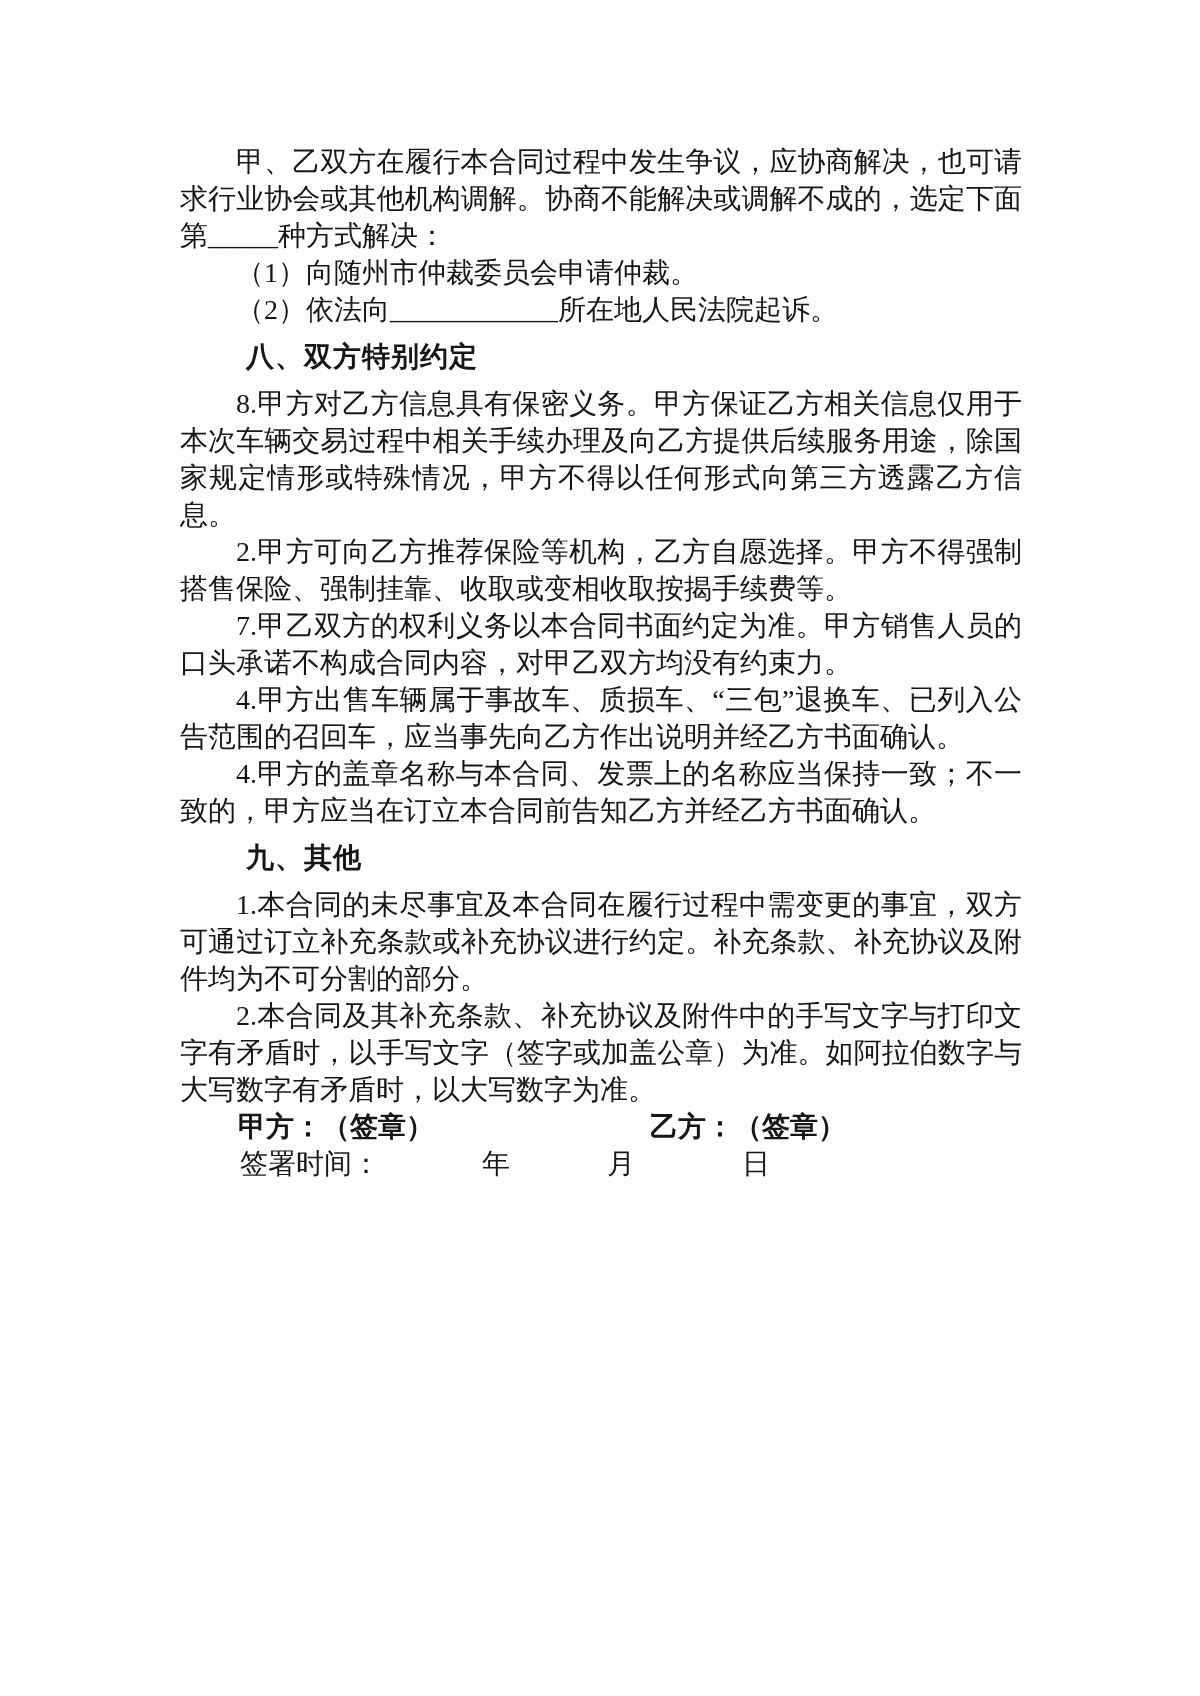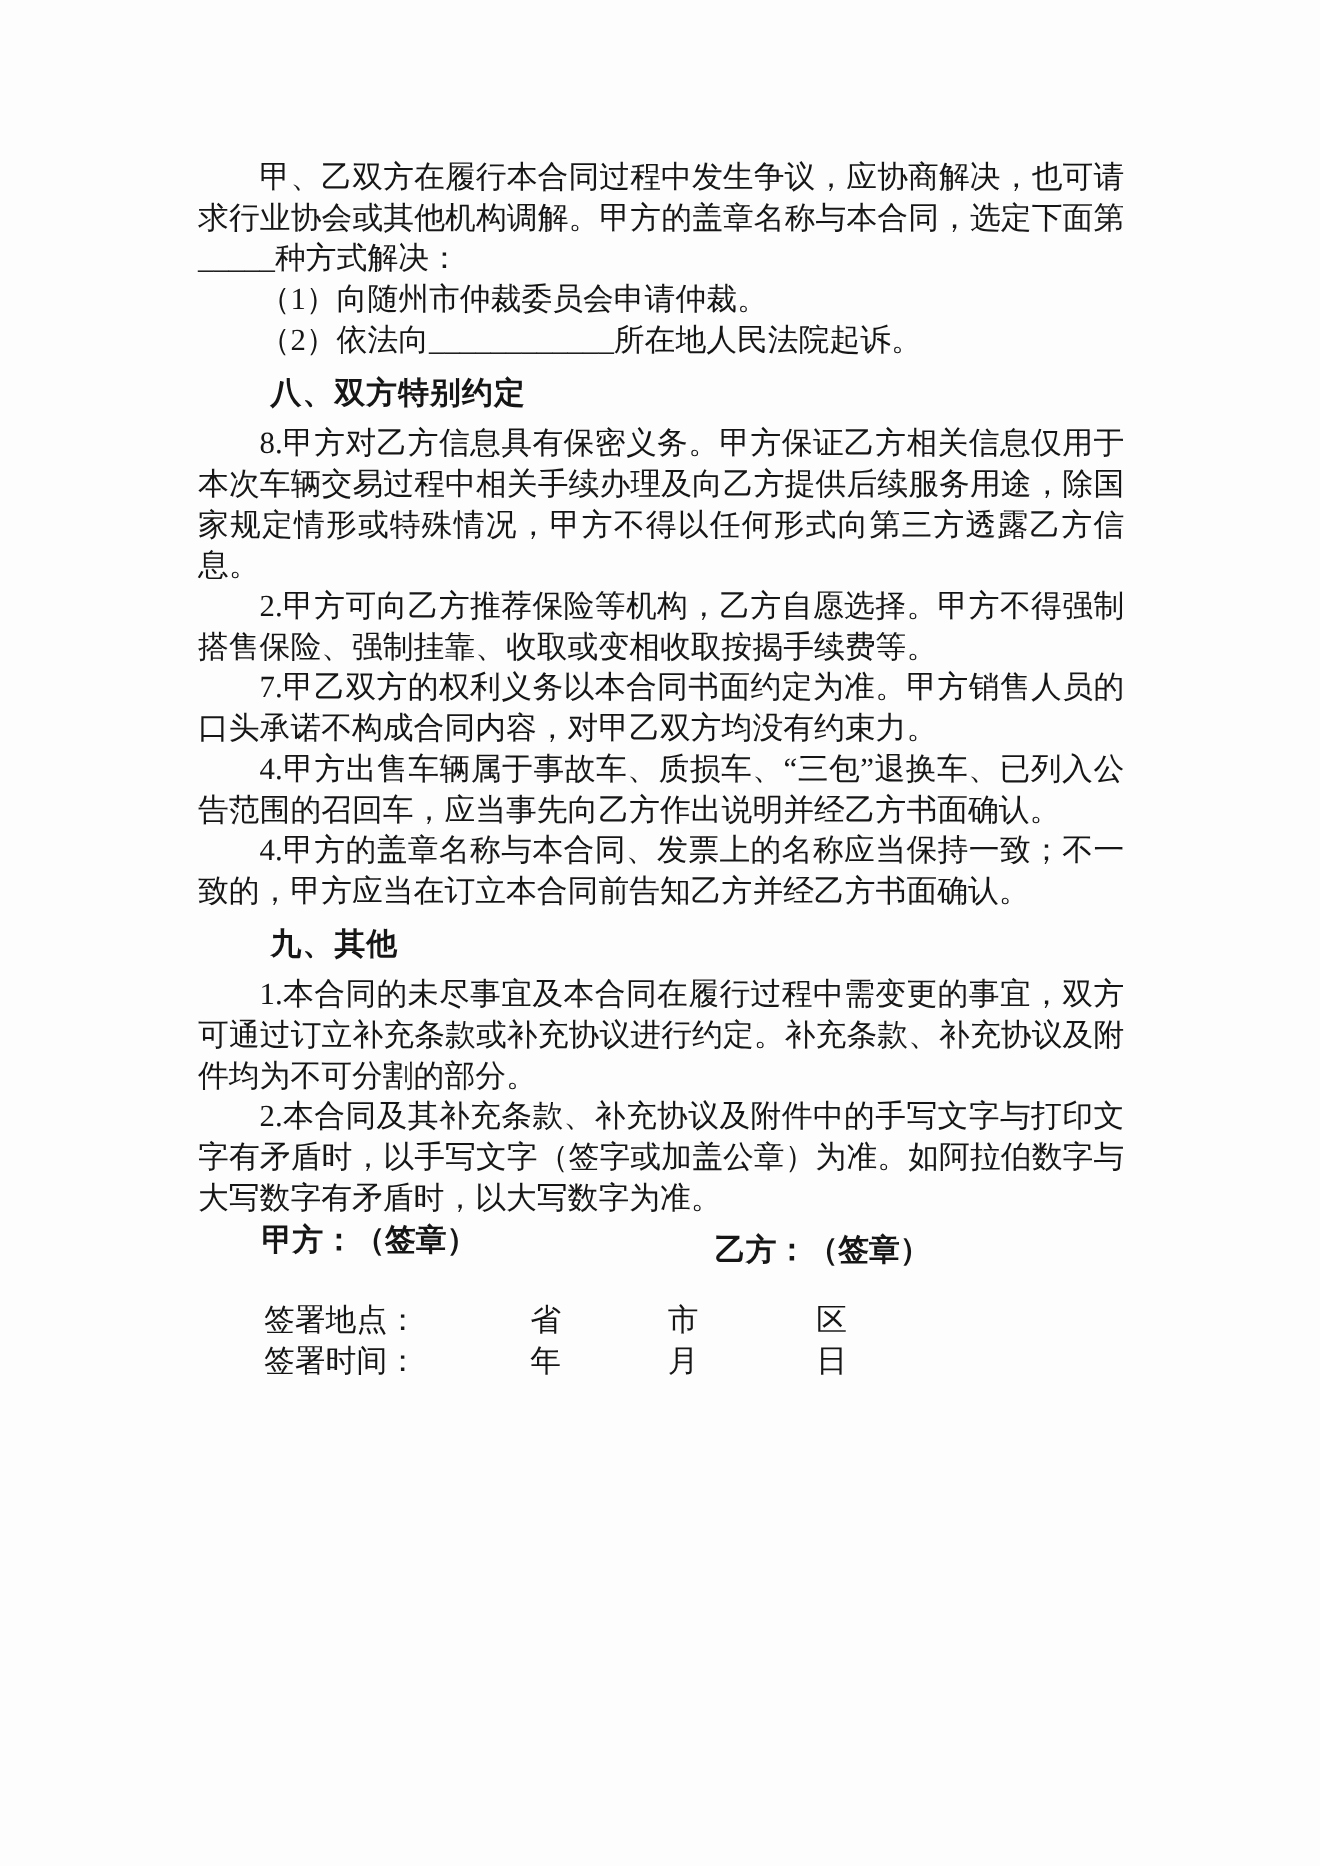--- a/index.html
+++ b/index.html
@@ -31,37 +31,37 @@
     font-weight: bold;
     letter-spacing: 1px;
   }
   .sig-party {
     position: relative;
     height: 37px;
     font-family: "Liberation Sans", "DejaVu Sans", sans-serif;
     font-weight: bold;
   }
   .sig-party .party-a { position: absolute; left: 58px; top: 0; }
-  .sig-party .party-b { position: absolute; left: 470px; top: 12px; font-family: Liberation Mono, monospace; }
+  .sig-party .party-b { position: absolute; left: 470px; top: 0; }
   .sig-row {
     position: relative;
     height: 37px;
   }
   .sig-row.place { margin-top: 37px; }
   .sig-row .lbl  { position: absolute; left: 60px;  top: 0; }
   .sig-row .u1   { position: absolute; left: 302px; top: 0; }
   .sig-row .u2   { position: absolute; left: 427px; top: 0; }
   .sig-row .u3   { position: absolute; left: 562px; top: 0; }
 </style>
 </head>
 <body>
 
 <div class="doc">
 
-  <p class="clause">甲、乙双方在履行本合同过程中发生争议，应协商解决，也可请求行业协会或其他机构调解。甲方的盖章名称与本合同，选定下面第_____种方式解决：</p>
+  <p class="clause">甲、乙双方在履行本合同过程中发生争议，应协商解决，也可请求行业协会或其他机构调解。协商不能解决或调解不成的，选定下面第_____种方式解决：</p>
 
   <p class="clause">（1）向随州市仲裁委员会申请仲裁。</p>
 
   <p class="clause">（2）依法向____________所在地人民法院起诉。</p>
 
   <p class="heading">八、双方特别约定</p>
 
   <p class="clause">8.甲方对乙方信息具有保密义务。甲方保证乙方相关信息仅用于本次车辆交易过程中相关手续办理及向乙方提供后续服务用途，除国家规定情形或特殊情况，甲方不得以任何形式向第三方透露乙方信息。</p>
   <p class="clause">2.甲方可向乙方推荐保险等机构，乙方自愿选择。甲方不得强制搭售保险、强制挂靠、收取或变相收取按揭手续费等。</p>
   <p class="clause">7.甲乙双方的权利义务以本合同书面约定为准。甲方销售人员的口头承诺不构成合同内容，对甲乙双方均没有约束力。</p>
@@ -71,26 +71,20 @@
   <p class="heading">九、其他</p>
 
   <p class="clause">1.本合同的未尽事宜及本合同在履行过程中需变更的事宜，双方可通过订立补充条款或补充协议进行约定。补充条款、补充协议及附件均为不可分割的部分。</p>
   <p class="clause">2.本合同及其补充条款、补充协议及附件中的手写文字与打印文字有矛盾时，以手写文字（签字或加盖公章）为准。如阿拉伯数字与大写数字有矛盾时，以大写数字为准。</p>
 
   <div class="sig-party">
     <span class="party-a">甲方：（签章）</span>
     <span class="party-b">乙方：（签章）</span>
   </div>
 
-  <div class="sig-row place">
-    <span class="lbl">签署地点：</span>
-    <span class="u1">省</span>
-    <span class="u2">市</span>
-    <span class="u3">区</span>
-  </div>
 
   <div class="sig-row">
     <span class="lbl">签署时间：</span>
     <span class="u1">年</span>
     <span class="u2">月</span>
     <span class="u3">日</span>
   </div>
 
 </div>
 

